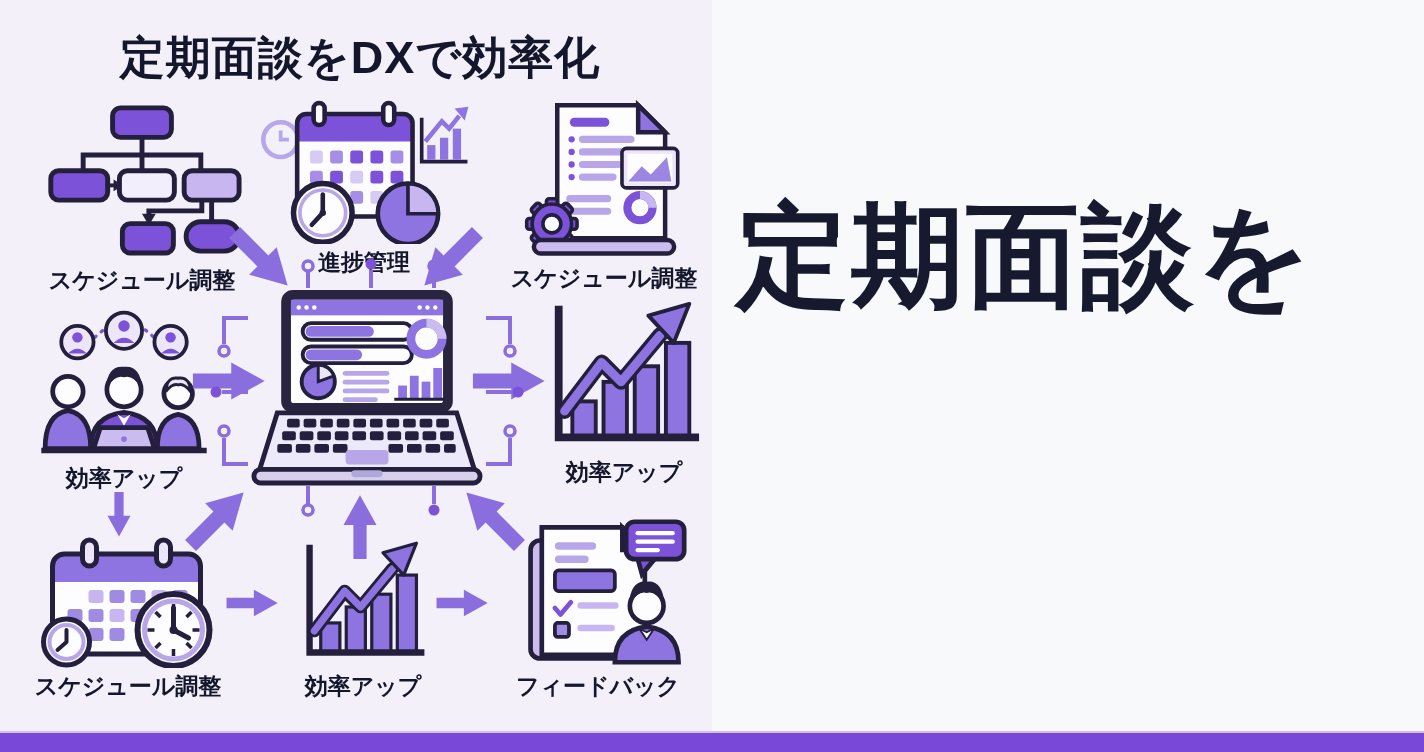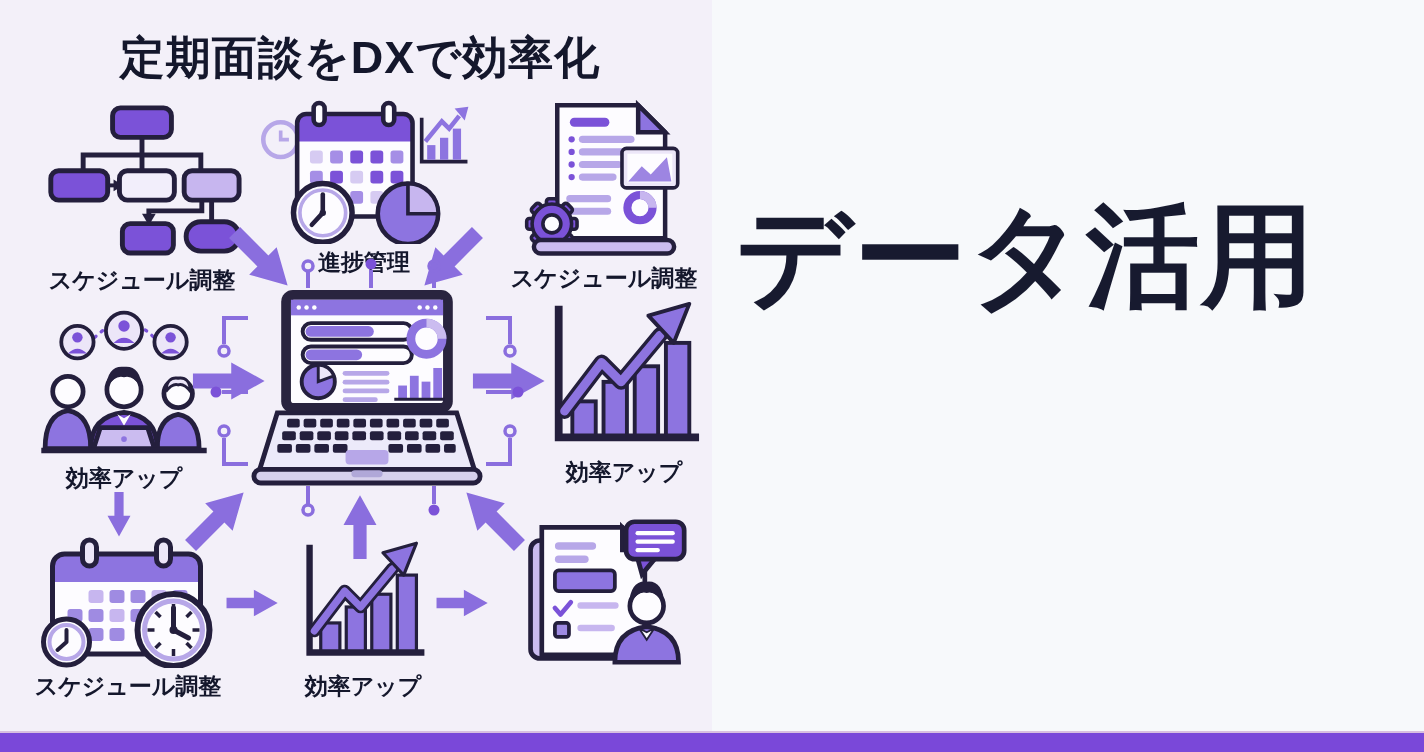--- a/index.html
+++ b/index.html
@@ -370,20 +370,21 @@
         <rect x="140" y="23" width="42" height="4.5" rx="2.2" fill="#ffffff"></rect>
         <rect x="140" y="32" width="26" height="4.5" rx="2.2" fill="#ffffff"></rect>
       </g>
       <g>
         <circle cx="152" cy="94" r="18" fill="#fdfcff" stroke="#241f3d" stroke-width="5"></circle>
         <path d="M133,92 Q135,66 152,68 Q169,66 171,92 Q161,77 152,80 Q143,77 133,92" fill="#241f3d"></path>
         <path d="M118,154 Q118,120 152,116 Q186,120 186,154 Z" fill="#8d74e0" stroke="#241f3d" stroke-width="5"></path>
         <polygon points="144,118 152,130 160,118 152,122" fill="#fdfcff" stroke="#241f3d" stroke-width="2"></polygon>
       </g>
     </svg>
+    <div class="lbl">フィードバック</div>
   </div>
 
   <div class="arrow" style="left:222px;top:238px;width:80px;height:44px;transform:rotate(45deg);">
     <svg viewBox="0 0 60 34">
         <polygon points="0,11 31,11 31,2 58,17 31,32 31,23 0,23" fill="#8a6ede"></polygon>
       </svg>
   </div>
   <div class="arrow" style="left:410px;top:238px;width:80px;height:44px;transform:rotate(135deg);">
     <svg viewBox="0 0 60 34">
         <polygon points="0,11 31,11 31,2 58,17 31,32 31,23 0,23" fill="#8a6ede"></polygon>
@@ -471,17 +472,17 @@
       <g stroke="#8a6ede" stroke-width="4" fill="none">
         <line x1="12" y1="0" x2="12" y2="18"></line>
         <line x1="138" y1="0" x2="138" y2="18"></line>
       </g>
       <circle cx="12" cy="24" r="5" fill="none" stroke="#8a6ede" stroke-width="3.5"></circle>
       <circle cx="138" cy="24" r="5.5" fill="#7b52d8"></circle>
     </svg>
   </div>
 
   <div class="headline">
-    <div>データ活用</div>
+    <div>定期面談を</div>
   </div>
 
   <div class="bottom-bar"></div>
 </div>
 
 </body></html>

